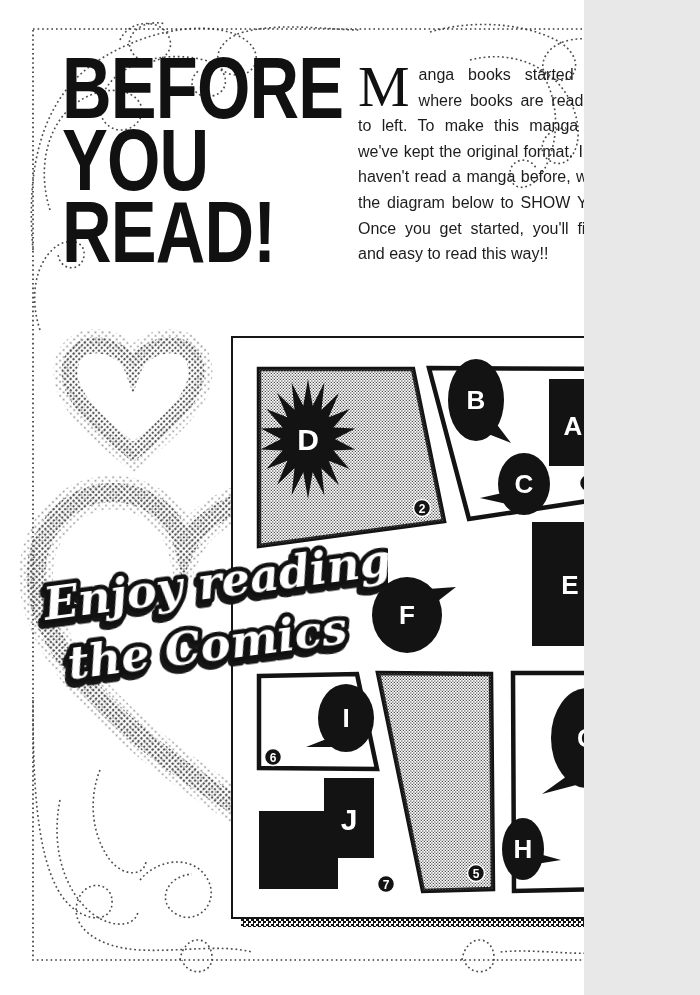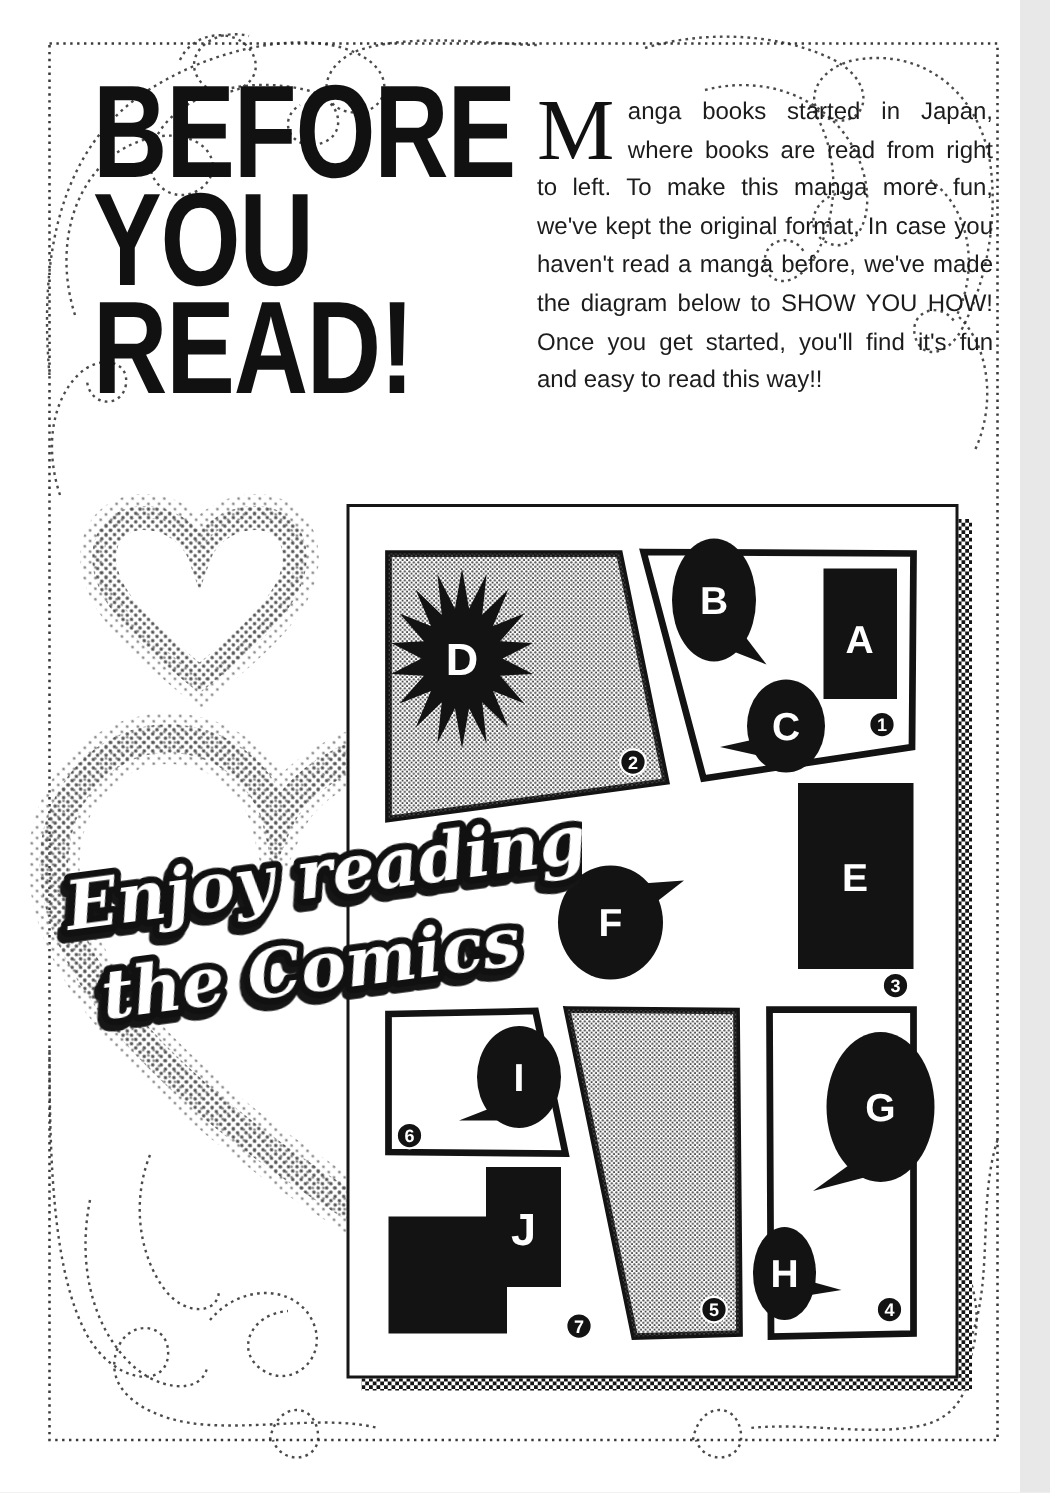--- a/index.html
+++ b/index.html
@@ -1,17 +1,17 @@
 <!DOCTYPE html>
 <html><head>
 <meta charset="utf-8">
 <style>
   html,body{margin:0;padding:0;background:#e8e8e8;}
   .page{
-    position:relative;width:680px;height:995px;background:#fff;overflow:hidden;
+    position:relative;width:584px;height:995px;background:#fff;overflow:hidden;
     font-family:"Liberation Sans",sans-serif;color:#111;
   }
   svg{display:block;}
   .bg{position:absolute;left:0;top:0;z-index:0;}
   .deco{fill:none;stroke:#2c2c2c;stroke-width:1.6;stroke-dasharray:1.8 2.8;opacity:.85;}
   .frame{fill:none;stroke:#3a3a3a;stroke-width:1.7;stroke-dasharray:1.6 3;}
   
   .title{
     position:absolute;left:62px;top:52px;z-index:2;margin:0;
     font-size:88px;font-weight:bold;line-height:0.82;letter-spacing:-1px;

